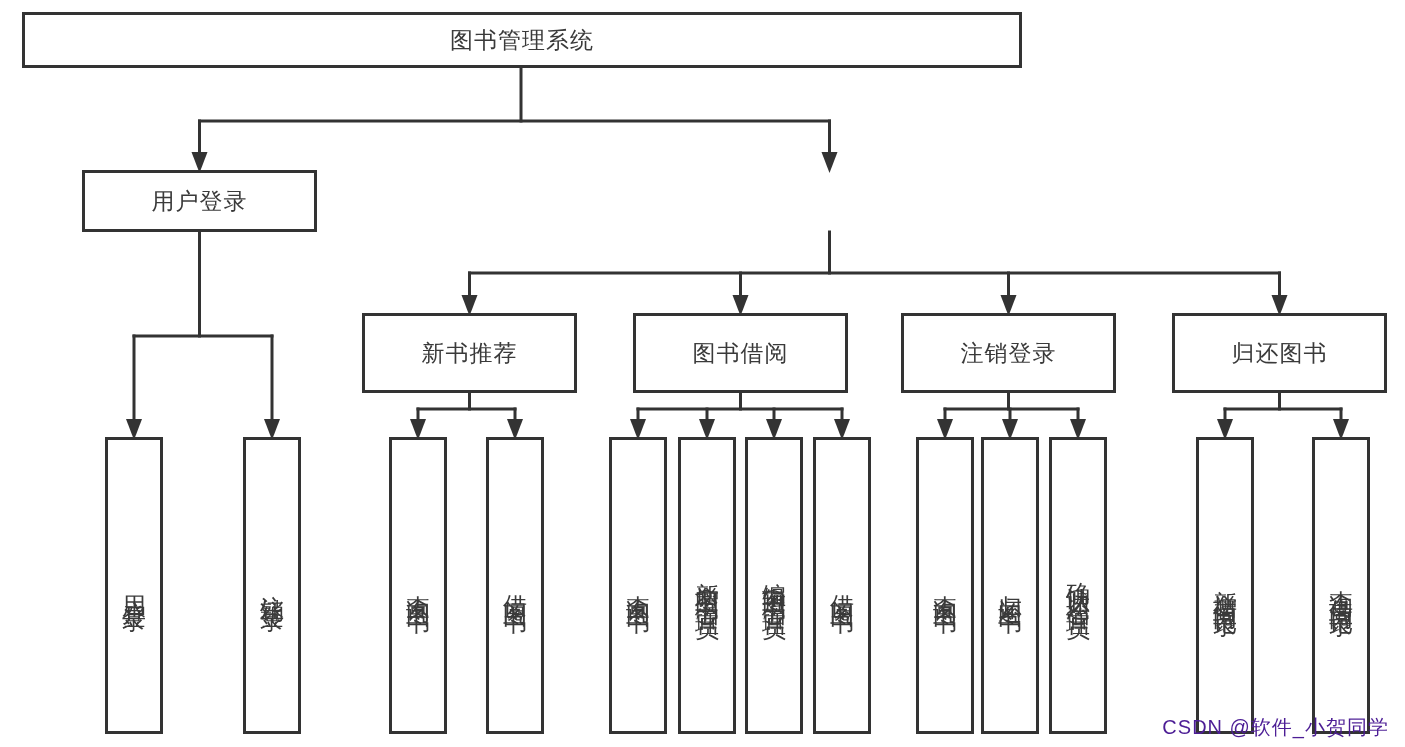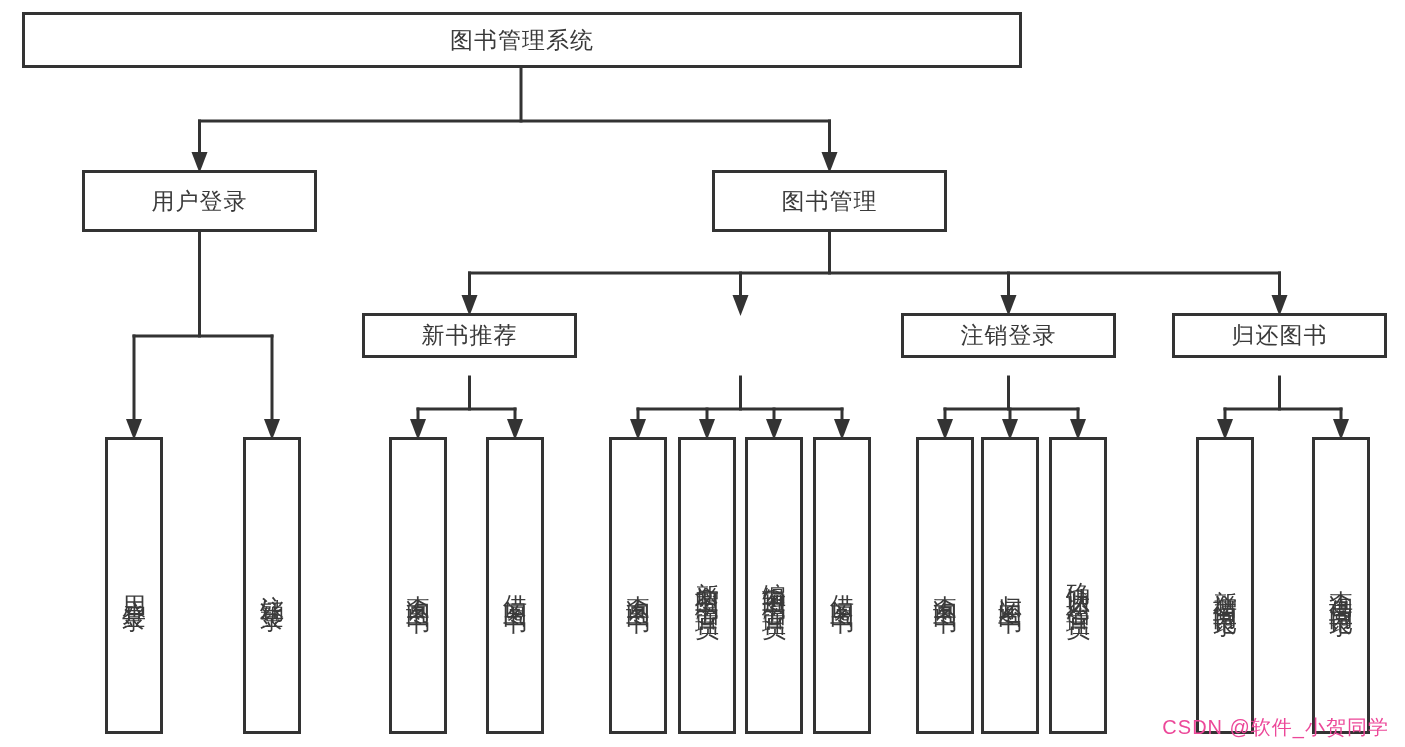--- a/index.html
+++ b/index.html
@@ -30,36 +30,36 @@
     display: flex;
     align-items: center;
     justify-content: center;
     color: #3a3a3a;
     font-size: 23px;
     letter-spacing: 1px;
     white-space: nowrap;
   }
   .root  { left: 22px;  top: 12px;  width: 1000px; height: 56px; }
   .lvl2  { top: 170px; width: 235px; height: 62px; }
-  .lvl3  { top: 313px; width: 215px; height: 45px; }
+  .lvl3  { top: 313px; width: 215px; height: 80px; }
   .leaf {
     top: 437px;
     width: 58px;
     height: 297px;
     writing-mode: vertical-rl;
     text-orientation: mixed;
     font-size: 24px;
     letter-spacing: 5px;
     white-space: normal;
   }
   #watermark {
     position: absolute;
     right: 16px;
     bottom: 6px;
-    color: #ec4899;
+    color: #4c1d95;
     font-size: 20px;
     letter-spacing: 1px;
     z-index: 5;
   }
   .ln { stroke: #333333; stroke-width: 3; stroke-linecap: square; fill: none; }
   .ah { fill: #333333; stroke: none; }
 </style>
 </head>
 <body>
 
@@ -123,23 +123,23 @@
     <path class="ln" d="M1225,409 H1341"></path>
     <path class="ln" d="M1225,409 V420"></path>
     <polygon class="ah" points="1217,419 1233,419 1225,440"></polygon>
     <path class="ln" d="M1341,409 V420"></path>
     <polygon class="ah" points="1333,419 1349,419 1341,440"></polygon>
   </svg>
 
   <div class="node root">图书管理系统</div>
 
   <div class="node lvl2" style="left:82px">用户登录</div>
-  <div class="node lvl2" style="left:712px">图书管理</div>
 
   <div class="node lvl3" style="left:362px">新书推荐</div>
+  <div class="node lvl3" style="left:633px">图书借阅</div>
   <div class="node lvl3" style="left:901px">注销登录</div>
   <div class="node lvl3" style="left:1172px">归还图书</div>
 
   <div class="node leaf" style="left:105px">用户登录</div>
   <div class="node leaf" style="left:243px">注销登录</div>
 
   <div class="node leaf" style="left:389px">查询图书</div>
   <div class="node leaf" style="left:486px">借阅图书</div>
 
   <div class="node leaf" style="left:609px">查询图书</div>

